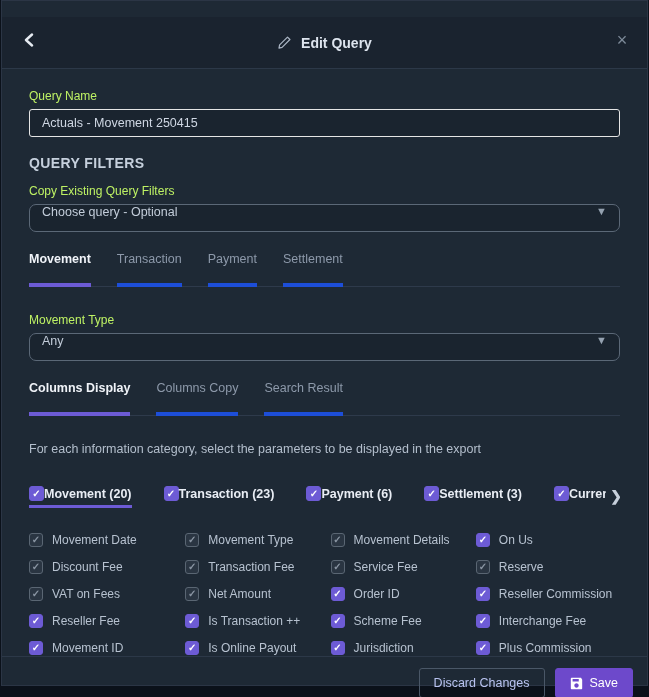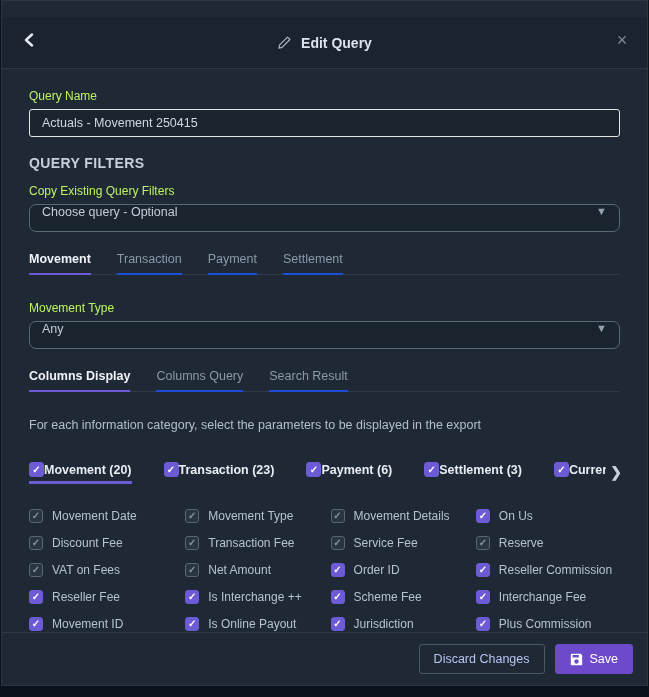--- a/index.html
+++ b/index.html
@@ -103,25 +103,25 @@
   }
   .caret { color: #94a1b0; font-size: 11px; }
   
   .tabs {
     display: flex;
     gap: 26px;
     border-bottom: 1px solid #2e3a4b;
     margin-bottom: 26px;
   }
   .tab {
-    padding-bottom: 7px;
+    padding-bottom: 17px;
     font-size: 12.5px;
     color: #8d99aa;
     cursor: pointer;
-    border-bottom: 2px solid #1d4ed8;
+    border-bottom: 4px solid #1d4ed8;
     margin-bottom: -1px;
   }
   .tab.active {
     color: #f0f3f8;
     font-weight: bold;
     border-bottom-color: #6d5bd5;
   }
   .instruction {
     font-size: 12.5px;
     color: #b4bfcd;
@@ -282,21 +282,21 @@
     </div>
 
     <div class="field-label">Movement Type</div>
     <div class="select">
       <span>Any</span>
       <span class="caret">▼</span>
     </div>
 
     <div class="tabs" style="margin-top:6px;">
       <div class="tab active"><span>Columns Display</span></div>
-      <div class="tab inactive"><span>Columns Query</span></div>
+      <div class="tab inactive"><span>Columns Copy</span></div>
       <div class="tab inactive"><span>Search Result</span></div>
     </div>
 
     <div class="instruction">For each information category, select the parameters to be displayed in the export</div>
 
     <div class="categories">
       <div class="category accent active">
         <span class="cb"></span>
         <span class="category-label">Movement (20)</span>
       </div>
@@ -367,21 +367,21 @@
       <label class="param accent">
           <span class="cb"></span>
           <span class="param-label">Reseller Commission</span>
         </label>
       <label class="param accent">
           <span class="cb"></span>
           <span class="param-label">Reseller Fee</span>
         </label>
       <label class="param accent">
           <span class="cb"></span>
-          <span class="param-label">Is Interchange ++</span>
+          <span class="param-label">Is Transaction ++</span>
         </label>
       <label class="param accent">
           <span class="cb"></span>
           <span class="param-label">Scheme Fee</span>
         </label>
       <label class="param accent">
           <span class="cb"></span>
           <span class="param-label">Interchange Fee</span>
         </label>
       <label class="param accent">

